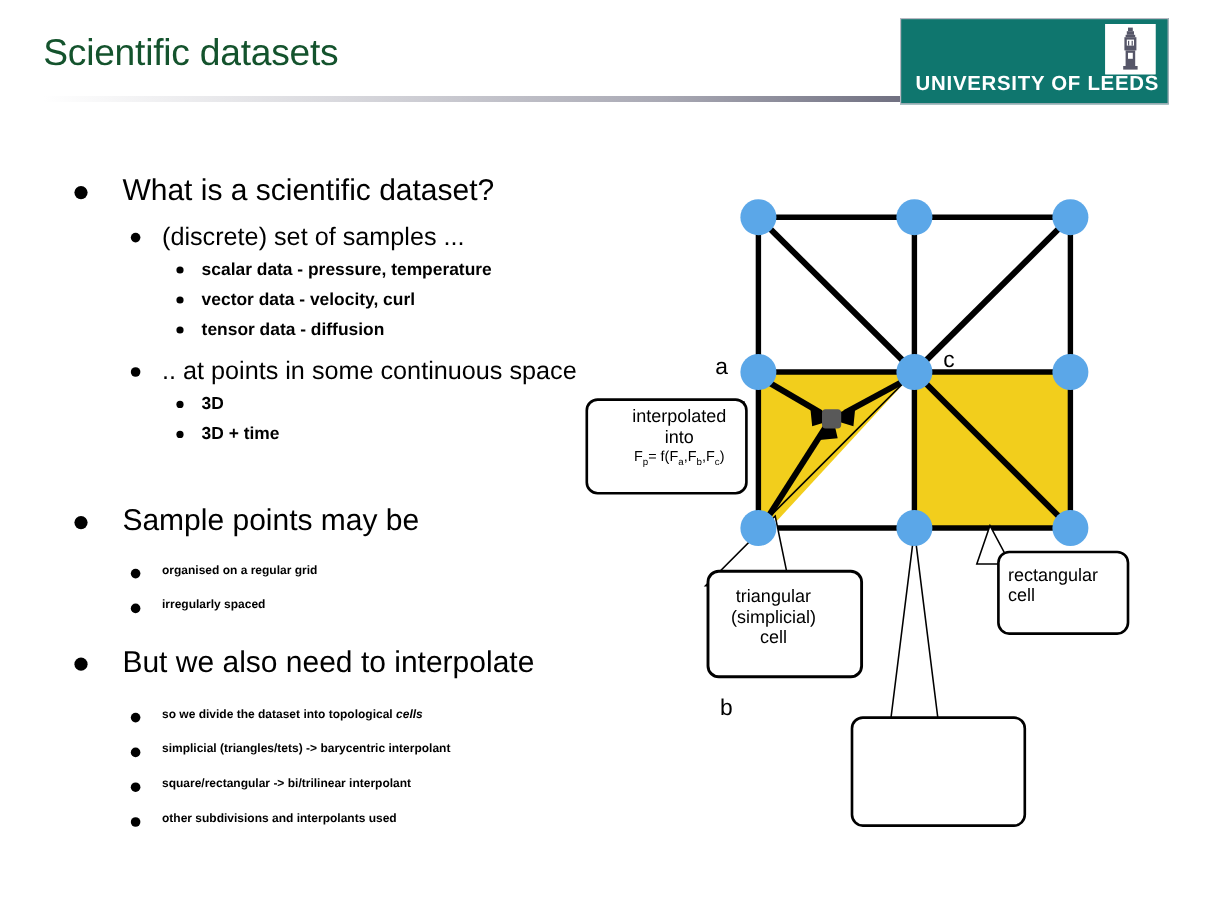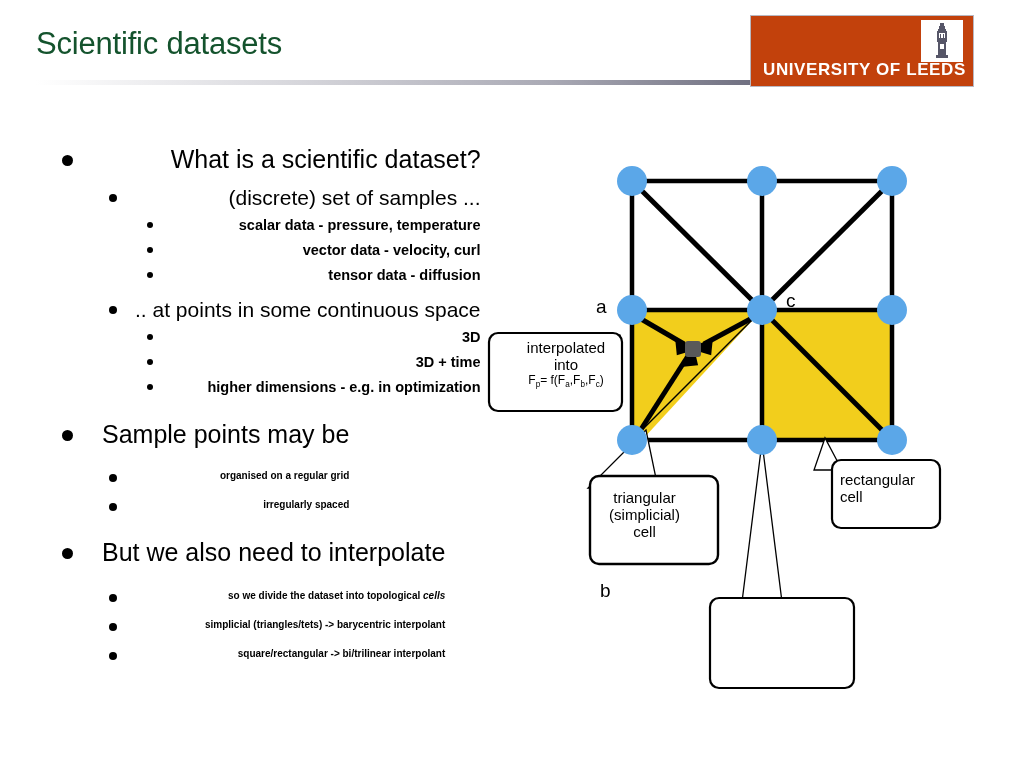--- a/index.html
+++ b/index.html
@@ -36,21 +36,21 @@
     background: linear-gradient(to right, #ffffff 0%, #d8d8dd 35%, #a9a9b4 72%, #6f6f80 100%);
   }
 
   
   #logo-box {
     position: absolute;
     left: 750px;
     top: 15px;
     width: 222px;
     height: 70px;
-    background: #c2410c;
+    background: #0f766e;
     border: 1px solid #b8b8c2;
   }
   #logo-text {
     position: absolute;
     left: 12px;
     bottom: 6px;
     color: #ffffff;
     font-size: 17px;
     font-weight: bold;
     letter-spacing: 0.6px;
@@ -59,21 +59,21 @@
   #logo-crest {
     position: absolute;
     right: 10px;
     top: 4px;
     width: 42px;
     height: 42px;
     background: #ffffff;
   }
 
   
-  .blk { position: absolute; text-align: right; }
+  .blk { position: absolute; }
   .row {
     position: relative;
     display: block;
     white-space: nowrap;
   }
   .bul {
     position: absolute;
     border-radius: 50%;
     background: #000;
   }
@@ -196,24 +196,20 @@
   <div class="row lv3">
     <span class="bul"></span>
     <span class="txt">3D</span>
   </div>
   <div style="height:7px"></div>
   <div class="row lv3">
     <span class="bul"></span>
     <span class="txt">3D + time</span>
   </div>
   <div style="height:7px"></div>
-  <div class="row lv3">
-    <span class="bul"></span>
-    <span class="txt">higher dimensions - e.g. in optimization</span>
-  </div>
 </div>
 
 <div class="blk" style="left:62px; top:420px;">
   <div class="row lv1">
     <span class="bul"></span>
     <span class="txt">Sample points may be</span>
   </div>
   <div style="height:14px"></div>
   <div class="row lv2b">
     <span class="bul"></span>
@@ -240,20 +236,24 @@
   <div class="row lv2b">
     <span class="bul"></span>
     <span class="txt">simplicial (triangles/tets) -&gt; barycentric interpolant</span>
   </div>
   <div style="height:11px"></div>
   <div class="row lv2b">
     <span class="bul"></span>
     <span class="txt">square/rectangular -&gt; bi/trilinear interpolant</span>
   </div>
   <div style="height:11px"></div>
+  <div class="row lv2b">
+    <span class="bul"></span>
+    <span class="txt">other subdivisions and interpolants used</span>
+  </div>
 </div>
 
 <div id="diagram">
   <svg width="554" height="580" viewBox="0 0 554 580" aria-hidden="true">
 
     <polygon points="162,160 292,160 292,290 162,290" fill="#F2CE1C"></polygon>
     <polygon points="292,160 422,160 422,290 292,290" fill="#F2CE1C"></polygon>
 
     <polygon points="292,160 292,290 172,290" fill="#ffffff"></polygon>
 

